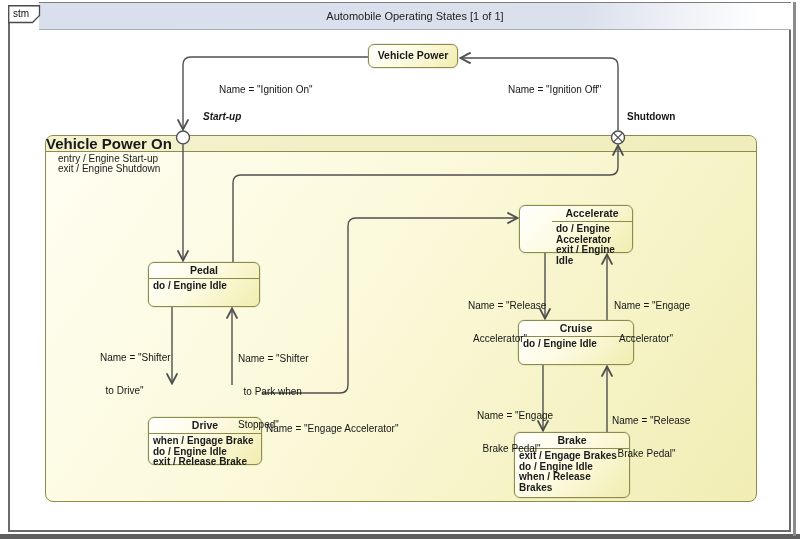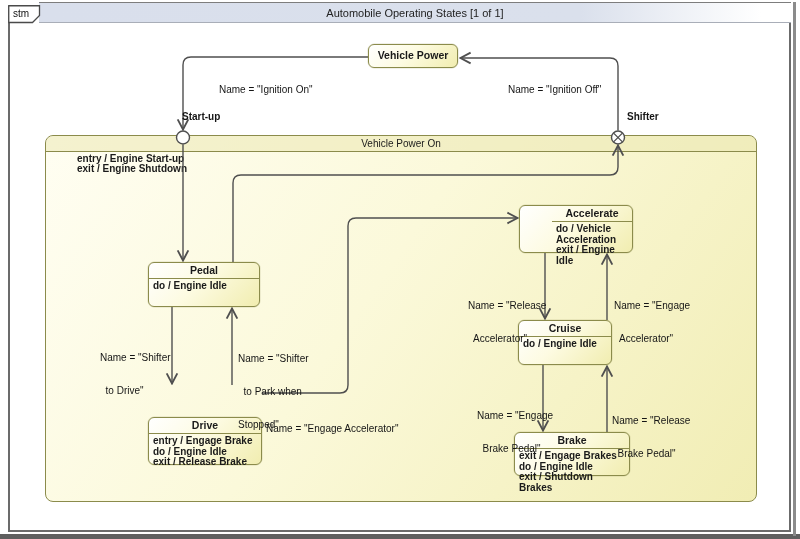--- a/index.html
+++ b/index.html
@@ -9,21 +9,21 @@
   }
   
   .frame{
     position:absolute;left:8px;top:6px;width:783px;height:526px;
     border:2px solid #6b6b6b;box-sizing:border-box;background:#fff;
   }
   .bottom-strip{position:absolute;left:0;top:534px;width:800px;height:5px;background:#5f5f5f;}
   .right-strip{position:absolute;left:793px;top:2px;width:3px;height:534px;background:#8b8b8b;}
   
   .header-bar{
-    position:absolute;left:39px;top:2px;width:752px;height:21px;box-sizing:border-box;
+    position:absolute;left:39px;top:2px;width:752px;height:28px;box-sizing:border-box;
     background:linear-gradient(to right,#d9dfec 0%,#dae0ec 72%,#ffffff 96%);
     border-top:1px solid #7d7d7d;border-bottom:1px solid #a9aeb8;
     display:flex;align-items:center;justify-content:center;
     font-size:11px;color:#222;
   }
   .stm-tab{position:absolute;left:8px;top:5px;width:40px;height:19px;}
   .stm-text{position:absolute;left:13px;top:8px;font-size:10px;font-weight:normal;color:#111;}
   
   .state{
     position:absolute;box-sizing:border-box;border:1.5px solid #8b8b4b;border-radius:6px;
@@ -36,25 +36,25 @@
   }
   .state-title.noline{border-bottom:none;}
   .state-body{padding:2px 4px;font-size:10px;font-weight:bold;line-height:10.5px;}
   
   .composite{
     position:absolute;left:45px;top:135px;width:712px;height:367px;box-sizing:border-box;
     border:1.5px solid #8b8b4b;border-radius:8px;z-index:1;
     background:linear-gradient(125deg,#fffef2 0%,#fbf9da 45%,#f1edb4 100%);
   }
   .composite-title{
-    height:15px;line-height:15px;text-align:center;font-size:10px;font-weight:normal;
+    height:15px;line-height:15px;font-size:15px;font-weight:bold;
     border-bottom:1px solid #8b8b4b;background:rgba(235,231,178,.55);
     border-radius:7px 7px 0 0;
   }
-  .composite-behaviors{padding:2px 4px;font-size:10px;font-weight:bold;line-height:10px;margin-left:27px;}
+  .composite-behaviors{padding:2px 12px;font-size:10px;font-weight:normal;line-height:10px;}
   
   .tlabel{position:absolute;z-index:4;font-size:10px;line-height:11px;white-space:pre;color:#151515;}
   .tlabel.bold{font-weight:bold;}
   svg.wires{position:absolute;left:0;top:0;z-index:2;}
 </style>
 </head>
 <body>
 
 <div id="canvas">
 
@@ -123,52 +123,52 @@
   <div class="state" style="left:148px;top:262px;width:112px;height:45px;">
     <div class="state-title">Pedal</div>
     <div class="state-body">
       <div>do / Engine Idle</div>
     </div>
   </div>
 
   <div class="state" style="left:148px;top:385px;width:114px;height:48px;margin-top:32px;">
     <div class="state-title">Drive</div>
     <div class="state-body">
-      <div>entry / Engage Brake</div>
+      <div>when / Engage Brake</div>
       <div>do / Engine Idle</div>
       <div>exit / Release Brake</div>
     </div>
   </div>
 
   <div class="state" style="left:519px;top:205px;width:114px;height:48px;padding-left:32px;">
     <div class="state-title">Accelerate</div>
     <div class="state-body">
-      <div>do / Vehicle Acceleration</div>
+      <div>do / Engine Accelerator</div>
       <div>exit / Engine Idle</div>
     </div>
   </div>
 
-  <div class="state" style="left:518px;top:320px;width:94px;height:45px;">
+  <div class="state" style="left:518px;top:320px;width:116px;height:45px;">
     <div class="state-title">Cruise</div>
     <div class="state-body">
       <div>do / Engine Idle</div>
     </div>
   </div>
 
-  <div class="state" style="left:514px;top:432px;width:116px;height:44px;">
+  <div class="state" style="left:514px;top:432px;width:116px;height:66px;">
     <div class="state-title">Brake</div>
     <div class="state-body">
       <div>exit / Engage Brakes</div>
       <div>do / Engine Idle</div>
-      <div>exit / Shutdown Brakes</div>
-    </div>
-  </div>
-
-  <div class="tlabel bold" style="left:182px;top:111px;">Start-up</div>
-  <div class="tlabel bold" style="left:627px;top:111px;">Shifter</div>
+      <div>when / Release Brakes</div>
+    </div>
+  </div>
+
+  <div class="tlabel bold" style="left:203px;top:111px;font-style:italic;">Start-up</div>
+  <div class="tlabel bold" style="left:627px;top:111px;">Shutdown</div>
 
   <div class="tlabel" style="left:219px;top:62px;">
     <div>Name = "Ignition On"</div>
   </div>
   <div class="tlabel" style="left:508px;top:62px;">
     <div>Name = "Ignition Off"</div>
   </div>
   <div class="tlabel" style="left:100px;top:330px;">
     <div>Name = "Shifter</div>
     <div>  to Drive"</div>

